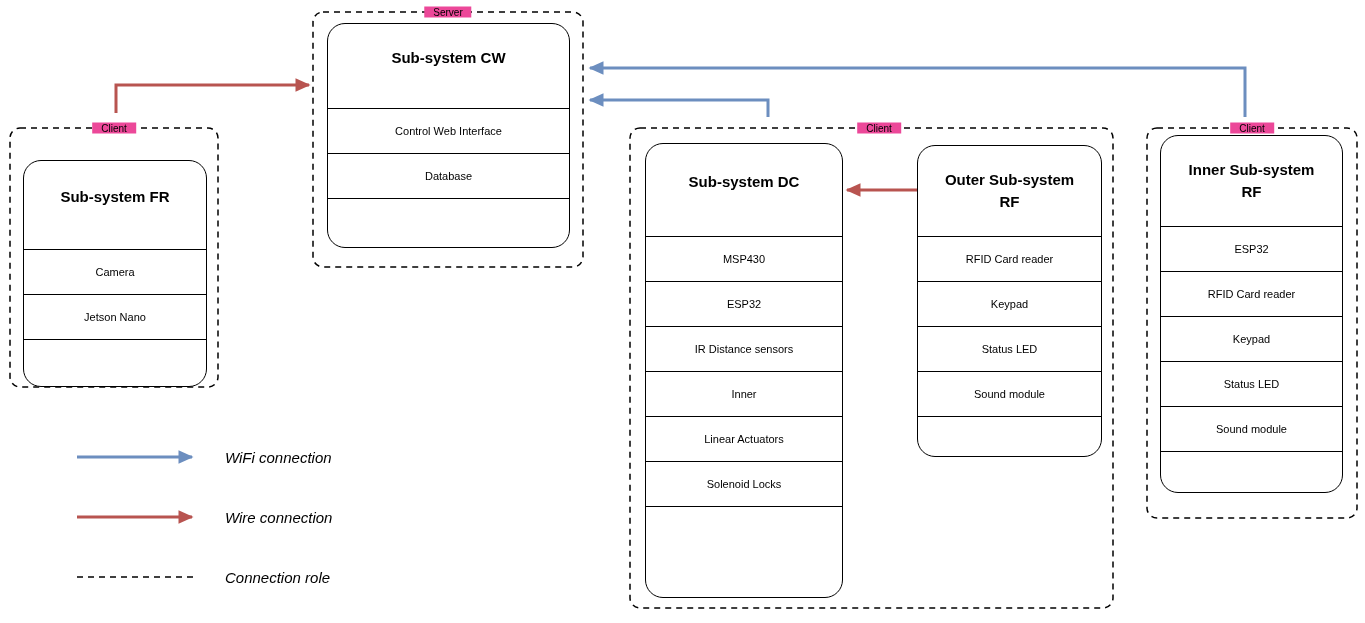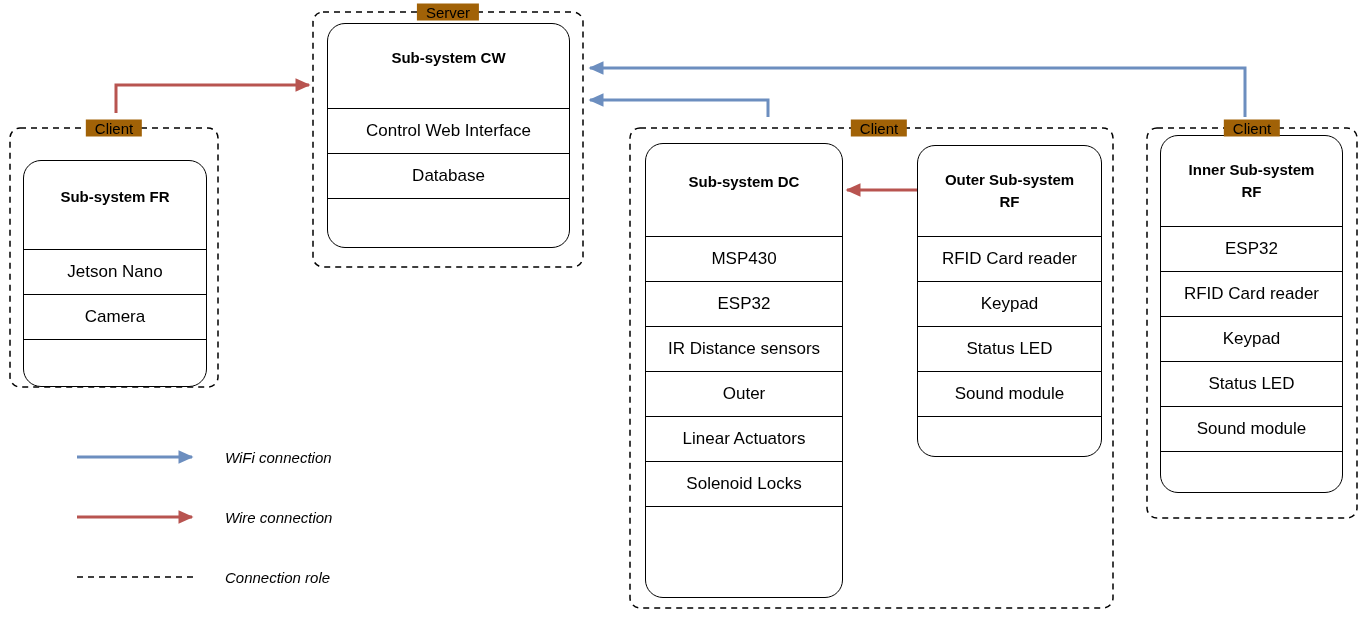--- a/index.html
+++ b/index.html
@@ -41,31 +41,31 @@
     line-height: 1.45;
   }
   .node-title.one-line { padding-bottom: 16px; }
   .node-title.two-line { padding: 0 20px; }
   .node-row {
     height: 45px;
     border-top: 1.5px solid #000000;
     display: flex;
     align-items: center;
     justify-content: center;
-    font-size: 17px;
+    font-size: 11px;
     text-align: left;
   }
   .node-row-empty { flex: 1; }
   
   .group-label {
     position: absolute;
     transform: translate(-50%, -50%);
-    background: #a16207;
+    background: #ec4899;
     padding: 0 9px;
-    font-size: 15px;
+    font-size: 10px;
     white-space: nowrap;
     z-index: 3;
   }
   
   .legend-label {
     position: absolute;
     transform: translateY(-50%);
     font-size: 15px;
     white-space: nowrap;
     z-index: 2;
@@ -109,31 +109,31 @@
 
   <div class="node" style="left:327px; top:23px; width:243px; height:225px">
     <div class="node-title one-line" style="height:84px">Sub-system CW</div>
     <div class="node-row">Control Web Interface</div>
     <div class="node-row">Database</div>
     <div class="node-row node-row-empty"></div>
   </div>
 
   <div class="node" style="left:23px; top:160px; width:184px; height:227px">
     <div class="node-title one-line" style="height:88px">Sub-system FR</div>
+    <div class="node-row">Camera</div>
     <div class="node-row">Jetson Nano</div>
-    <div class="node-row">Camera</div>
     <div class="node-row node-row-empty"></div>
   </div>
 
   <div class="node" style="left:645px; top:143px; width:198px; height:455px">
     <div class="node-title one-line" style="height:92px">Sub-system DC</div>
     <div class="node-row">MSP430</div>
     <div class="node-row">ESP32</div>
     <div class="node-row">IR Distance sensors</div>
-    <div class="node-row">Outer</div>
+    <div class="node-row">Inner</div>
     <div class="node-row">Linear Actuators</div>
     <div class="node-row">Solenoid Locks</div>
     <div class="node-row node-row-empty"></div>
   </div>
 
   <div class="node" style="left:917px; top:145px; width:185px; height:312px">
     <div class="node-title two-line" style="height:90px">Outer Sub-system RF</div>
     <div class="node-row">RFID Card reader</div>
     <div class="node-row">Keypad</div>
     <div class="node-row">Status LED</div>

